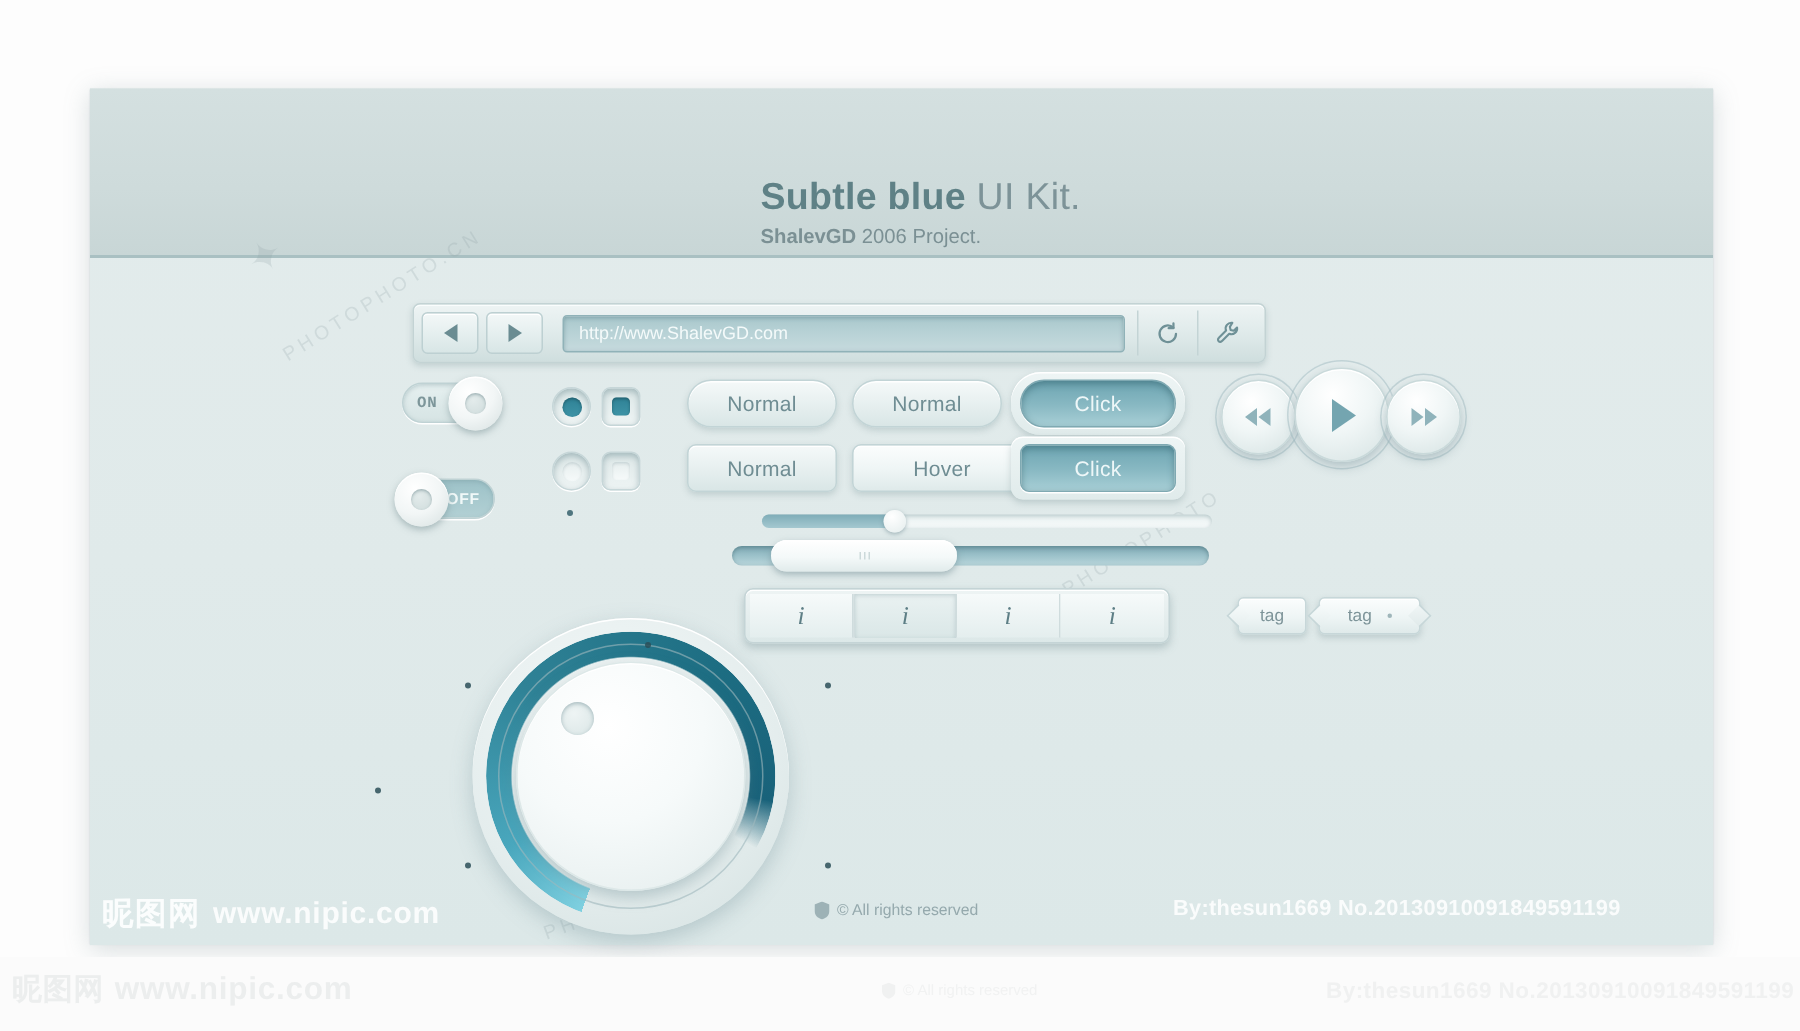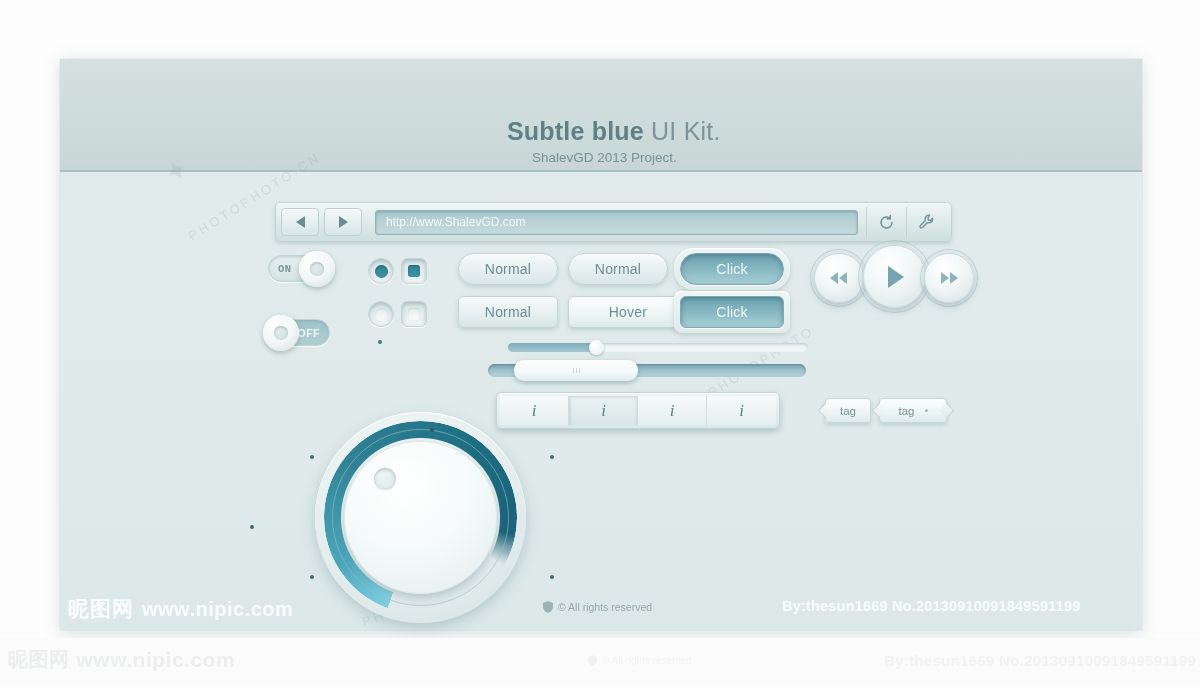--- a/index.html
+++ b/index.html
@@ -41,25 +41,25 @@
   }
   .panel-header {
     position: absolute; left: 0; top: 0; width: 100%; height: 113px;
     background: linear-gradient(180deg, #d4e0e0 0%, #cedbdb 60%, #c8d6d6 100%);
     border-bottom: 2px solid #a9c0c2;
   }
   .title-block { position: absolute; left: 447px; top: 58px; }
   .title-line { font-size: 25px; color: #7d9398; letter-spacing: .2px; white-space: nowrap; }
   .title-line .strong { font-weight: bold; color: #5f8186; }
   .subtitle { margin-top: 4px; font-size: 13.5px; color: #7b9094; white-space: nowrap; }
-  .subtitle .strong { font-weight: normal; margin-left: 25px; }
+  .subtitle .strong { font-weight: bold; }
 
   
   .browser {
-    position: absolute; left: 215px; top: 143px; width: 677px; height: 40px;
+    position: absolute; left: 215px; top: 143px; width: 569px; height: 40px;
     background: linear-gradient(180deg, #eef4f4 0%, #dfeaea 52%, #cfdede 100%);
     border-radius: 5px;
     border: 1px solid #c3d3d4;
     box-shadow: 0 2px 4px rgba(120,145,150,0.3), inset 0 1px 0 #fafdfd;
     display: flex; align-items: center; padding: 0 5px;
   }
   .navbtn {
     width: 38px; height: 28px; border-radius: 4px;
     background: linear-gradient(180deg, #f3f8f8, #d8e6e6);
     border: 1px solid #bdd0d2;
@@ -299,21 +299,21 @@
 </head>
 <body>
 
 <div id="stage">
 
   <div class="panel">
 
     <div class="panel-header">
       <div class="title-block">
         <div class="title-line"><span class="strong">Subtle blue</span><span> UI Kit.</span></div>
-        <div class="subtitle"><span class="strong">ShalevGD</span><span> 2013 Project.</span></div>
+        <div class="subtitle"><span class="strong">ShalevGD</span><span> 2006 Project.</span></div>
       </div>
     </div>
 
     <div class="deco" style="left:105px;top:95px;transform:rotate(-32deg);font-size:28px;">✦</div>
     <div class="deco" style="left:118px;top:130px;transform:rotate(-32deg);">PHOTOPHOTO.CN</div>
     <div class="deco" style="left:640px;top:295px;transform:rotate(-32deg);">PHOTOPHOTO</div>
     <div class="deco" style="left:300px;top:540px;transform:rotate(-20deg);">PHOTO.CN</div>
 
     <div class="browser">
       <div class="navbtn">

